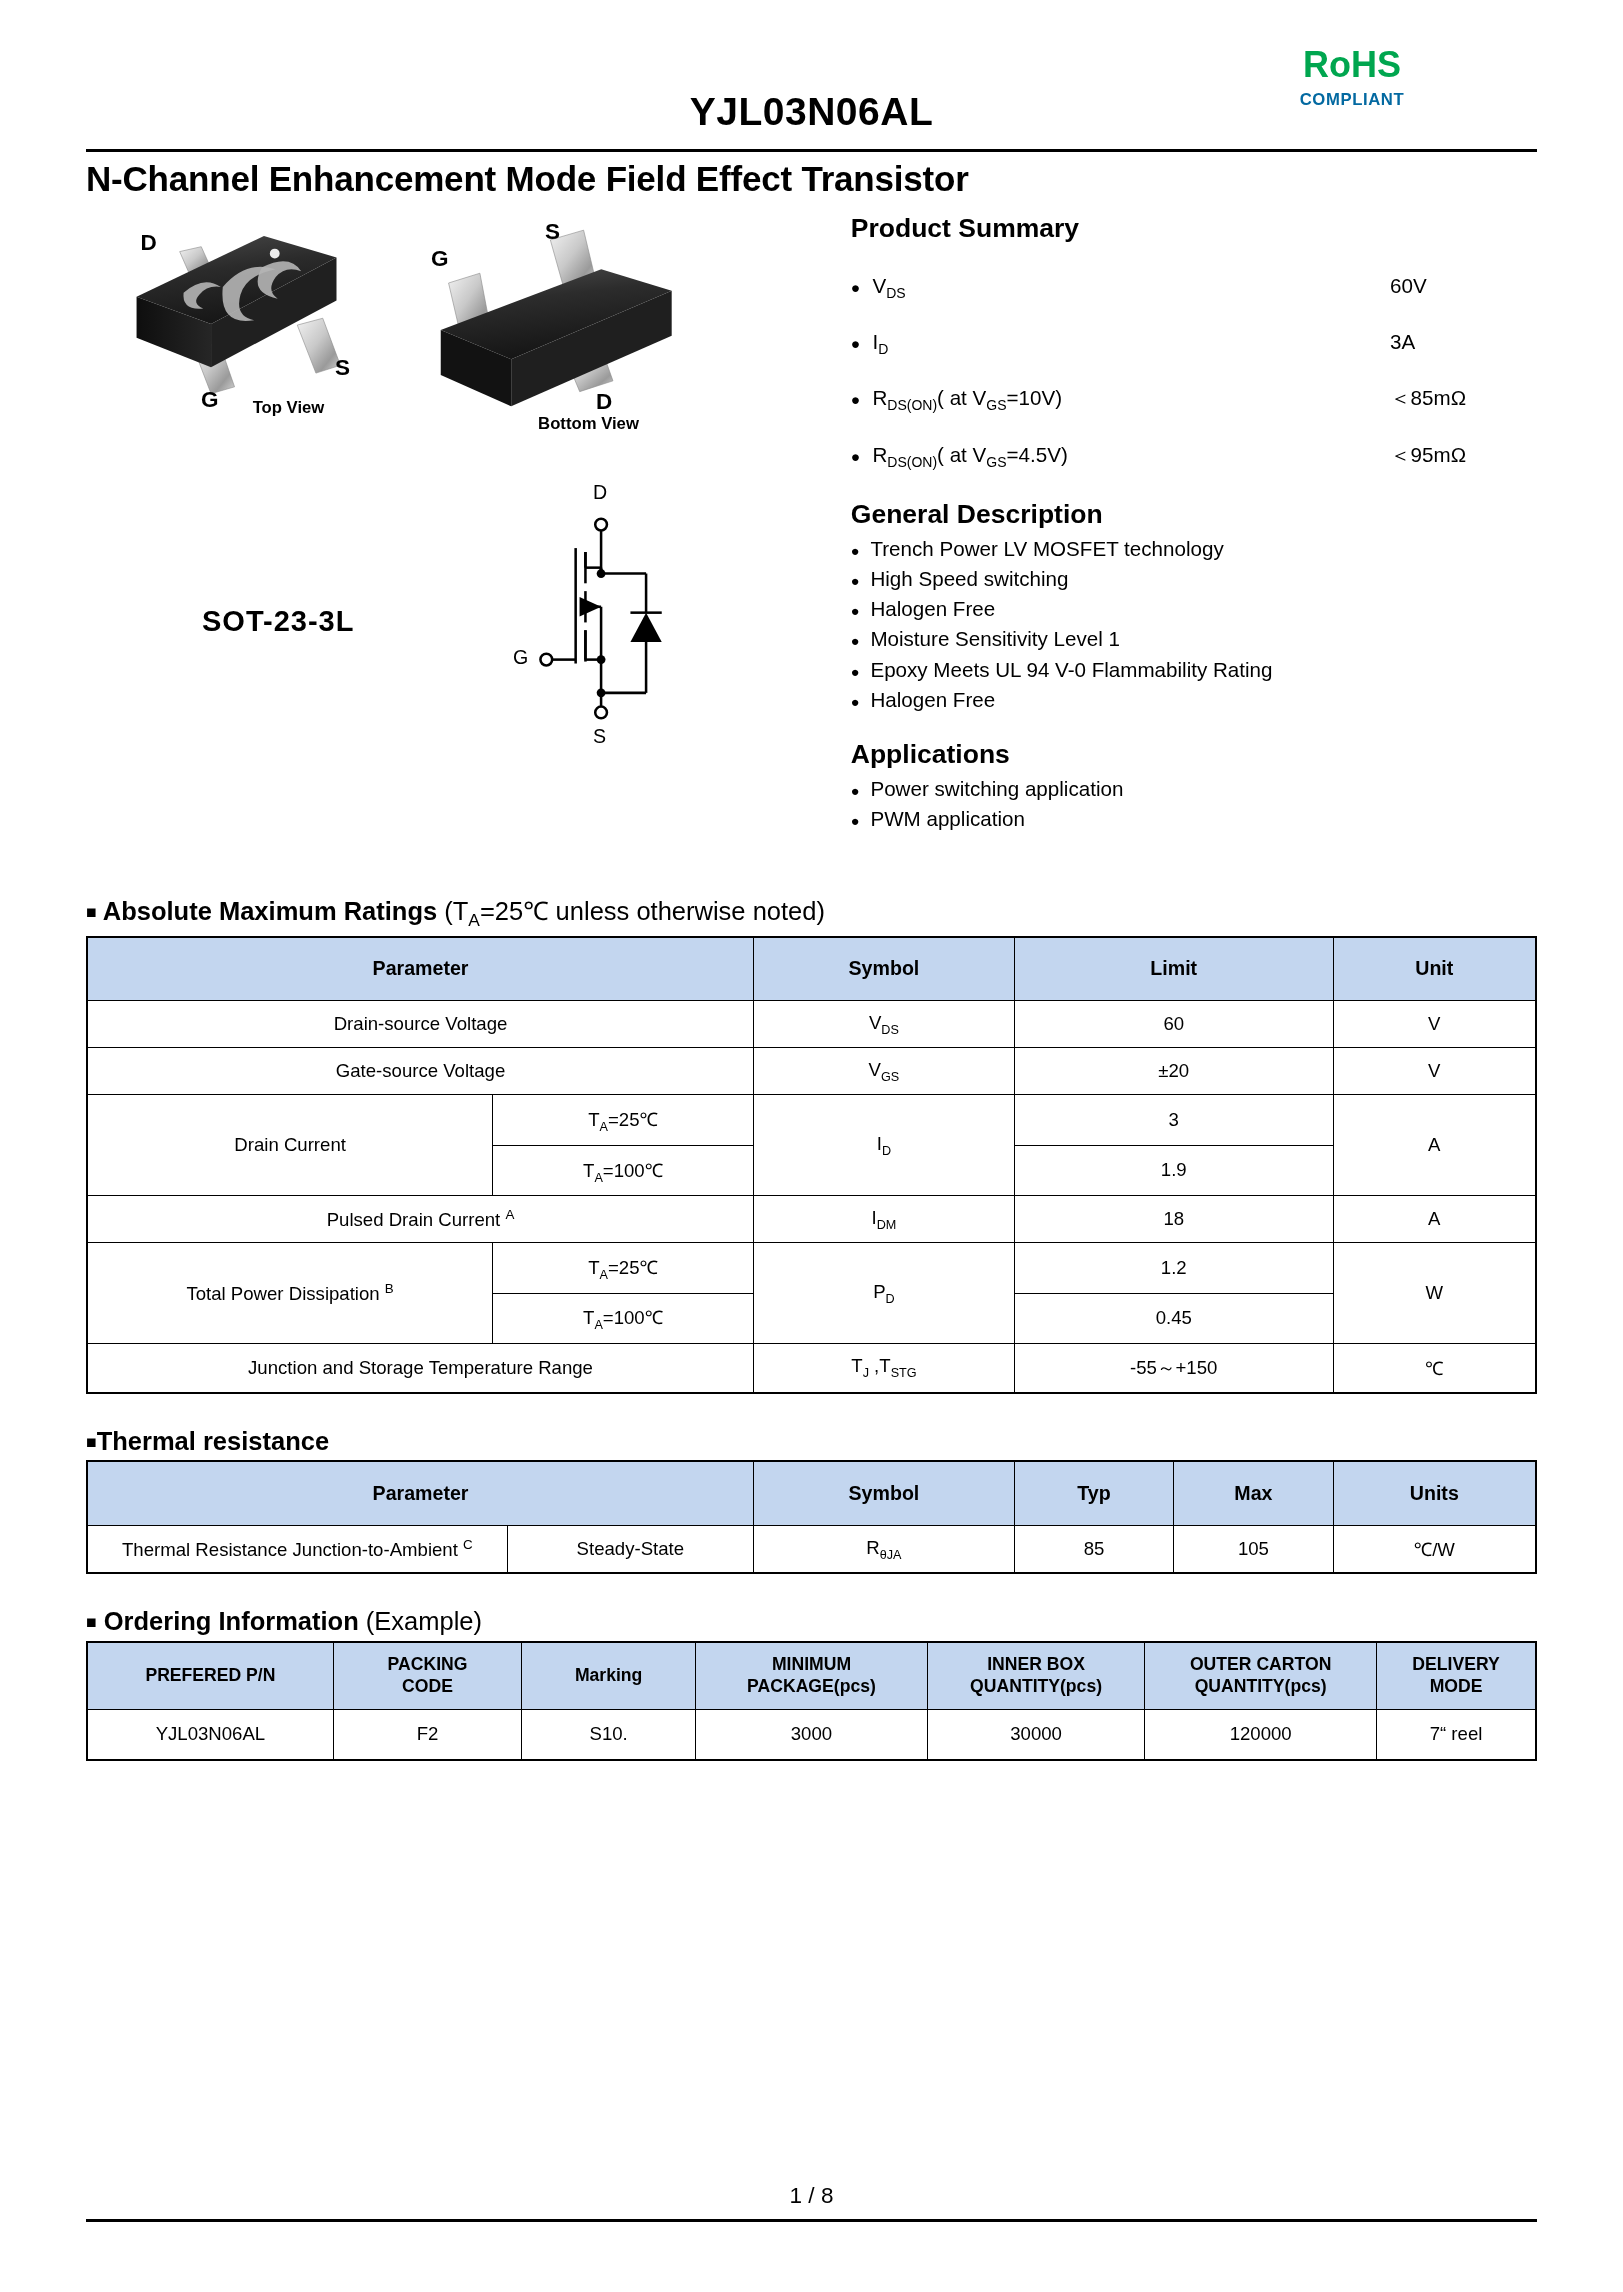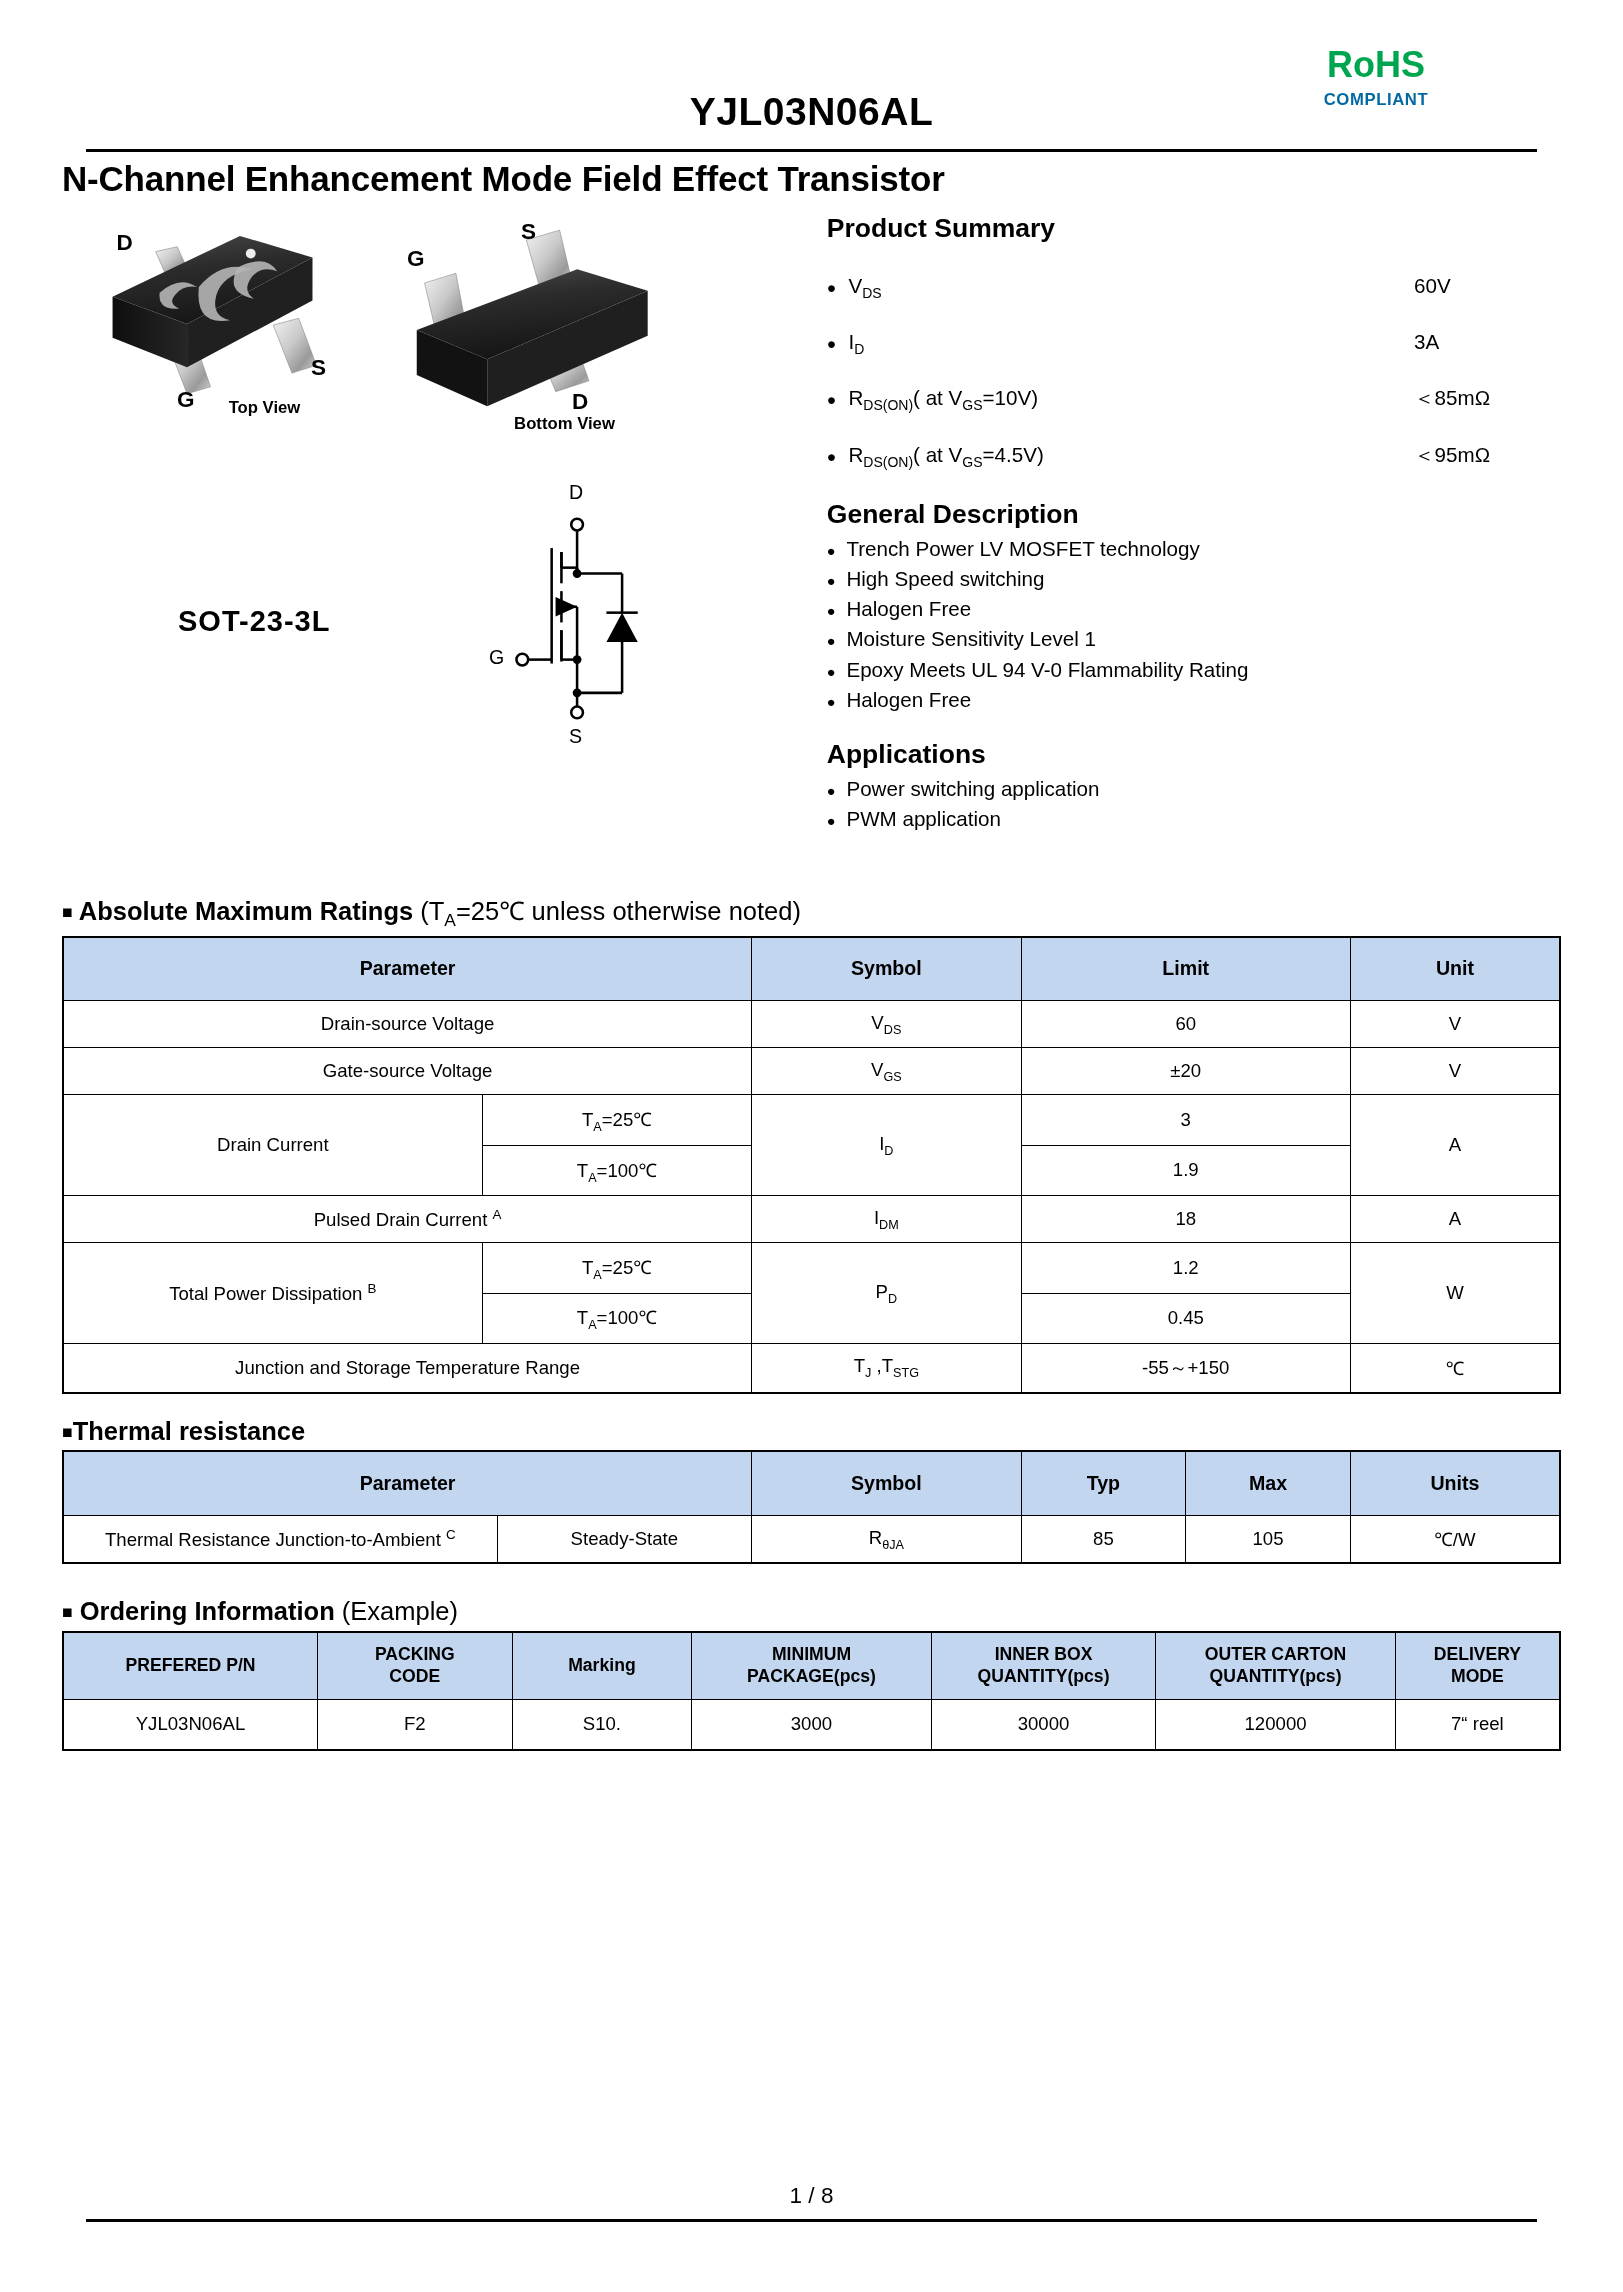--- a/index.html
+++ b/index.html
@@ -5,21 +5,21 @@
   * { box-sizing: border-box; }
   html, body { margin:0; padding:0; }
   body {
     width:1623px; height:2293px;
     background:#ffffff;
     font-family:"Liberation Sans", sans-serif;
     color:#000;
     position:relative;
     overflow:hidden;
   }
-  .page { position:relative; width:1623px; height:2293px; padding:0 62px; }
+  .page { position:relative; width:1623px; height:2293px; padding:0 86px; }
 
   
   .hdr { position:relative; height:108px; }
   .hdr-title {
     position:absolute; left:0; right:0; top:90px;
     text-align:center; font-size:39px; font-weight:bold;
     letter-spacing:0.5px;
   }
   .rohs { position:absolute; right:82px; top:47px; text-align:center; width:206px; }
   .rohs-main { font-size:36px; font-weight:bold; line-height:1; }
@@ -94,21 +94,21 @@
     padding:19.6px 7.8px;
   }
   td.lft { text-align:left; padding-left:13.7px; }
   .sup { font-size:0.72em; vertical-align:super; }
 
   
   table.ord th { font-size:17.6px; padding:10.8px 3.9px; line-height:1.25; }
   table.ord td { font-size:18.6px; padding:13.7px 3.9px; }
 
   .sec-gap-a { margin-top:35px; }
-  .sec-gap-b { margin-top:23px; }
+  .sec-gap-b { margin-top:33px; }
   .sec-gap-c { margin-top:33px; }
 
   
   .footer {
     position:absolute; left:86px; right:86px; bottom:71px;
     text-align:center;
   }
   .footer .pg { font-size:22.5px; margin-bottom:9.8px; }
   .footer .rule { border-top:3.9px solid #000; }
 </style>

